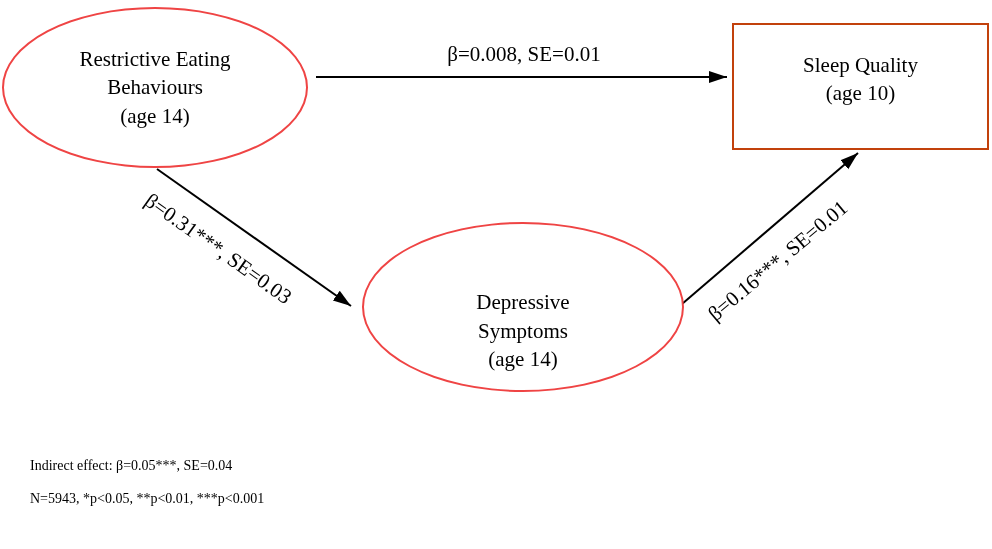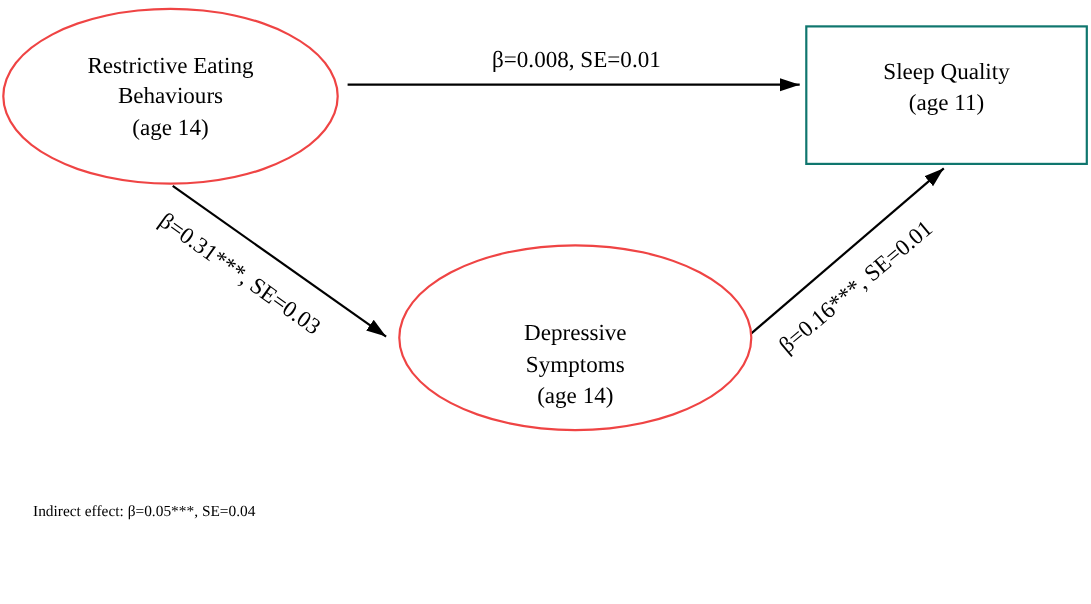--- a/index.html
+++ b/index.html
@@ -32,21 +32,21 @@
     font-size: 21px;
     line-height: 1.35;
     box-sizing: border-box;
     background: #ffffff;
   }
   .ellipse {
     border: 2px solid #ef4444;
     border-radius: 50%;
   }
   .rect {
-    border: 2px solid #0f766e;
+    border: 2px solid #c2410c;
     justify-content: flex-start;
     padding-top: 26px;
     font-family: Liberation Serif, serif;
   }
   #node-restrictive {
     left: 2px; top: 7px;
     width: 306px; height: 161px;
   }
   #node-restrictive .node-label { max-width: 215px; }
   #node-depressive {
@@ -102,26 +102,27 @@
     <div class="node-age">(age 14)</div>
   </div>
 
   <div class="node ellipse" id="node-depressive">
     <div class="node-label">Depressive Symptoms</div>
     <div class="node-age">(age 14)</div>
   </div>
 
   <div class="node rect" id="node-sleep">
     <div class="node-label">Sleep Quality</div>
-    <div class="node-age">(age 11)</div>
+    <div class="node-age">(age 10)</div>
   </div>
 
   <div class="path-label" id="label-direct">β=0.008, SE=0.01</div>
 
   <div class="path-label" id="label-a">β=0.31***, SE=0.03</div>
 
   <div class="path-label" id="label-b">β=0.16***, SE=0.01</div>
 
   <div class="notes">
     <div>Indirect effect: β=0.05***, SE=0.04</div>
+    <div>N=5943, *p&lt;0.05, **p&lt;0.01, ***p&lt;0.001</div>
   </div>
 
 </div>
 
 </body></html>

